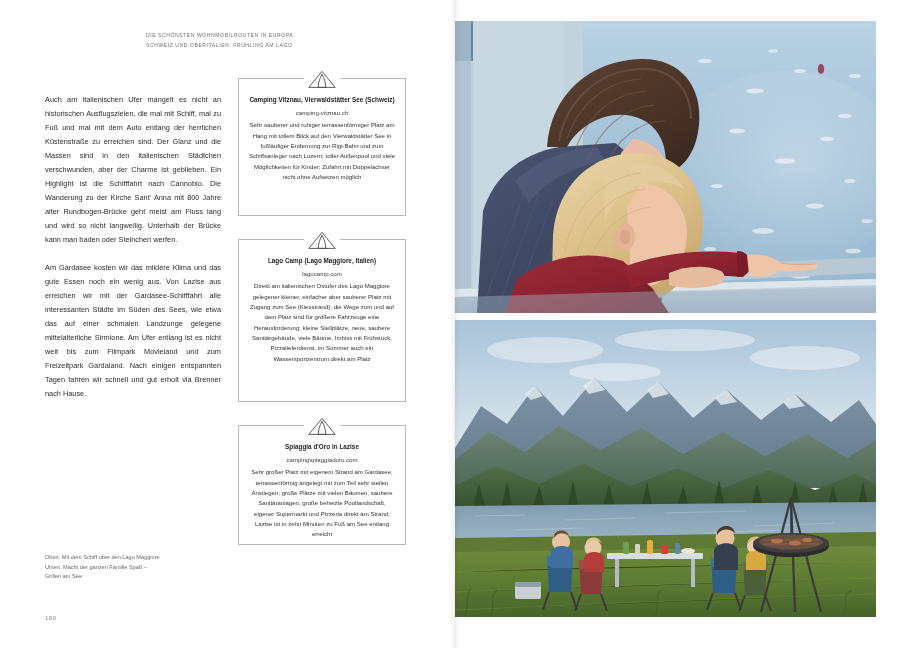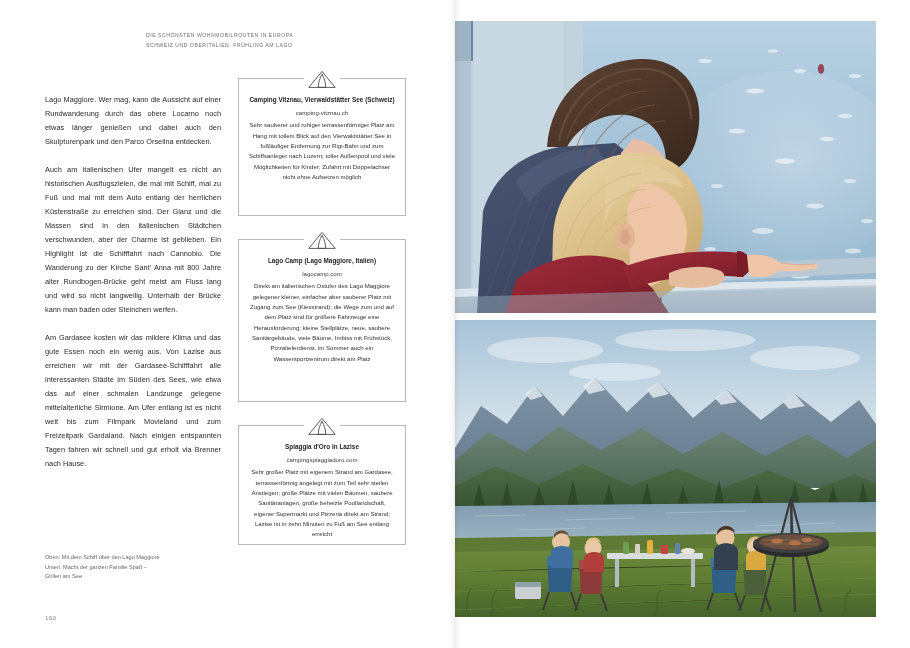--- a/index.html
+++ b/index.html
@@ -168,21 +168,20 @@
 <div class="spread">
 
   <div class="page-left">
 
     <div class="running-head">
       <div>DIE SCHÖNSTEN WOHNMOBILROUTEN IN EUROPA</div>
       <div>SCHWEIZ UND OBERITALIEN: FRÜHLING AM LAGO</div>
     </div>
 
     <div class="body-col">
-      <p>Lago Maggiore. Wer mag, kann die Aussicht auf einer Rundwanderung durch das obere Locarno noch etwas länger genießen und dabei auch den Skulpturenpark und den Parco Orselina entdecken.</p>
       <p>Auch am italienischen Ufer mangelt es nicht an historischen Ausflugszielen, die mal mit Schiff, mal zu Fuß und mal mit dem Auto entlang der herrlichen Küstenstraße zu erreichen sind. Der Glanz und die Massen sind in den italienischen Städtchen verschwunden, aber der Charme ist geblieben. Ein Highlight ist die Schifffahrt nach Cannobio. Die Wanderung zu der Kirche Sant' Anna mit 800 Jahre alter Rundbogen-Brücke geht meist am Fluss lang und wird so nicht langweilig. Unterhalb der Brücke kann man baden oder Steinchen werfen.</p>
       <p>Am Gardasee kosten wir das mildere Klima und das gute Essen noch ein wenig aus. Von Lazise aus erreichen wir mit der Gardasee-Schifffahrt alle interessanten Städte im Süden des Sees, wie etwa das auf einer schmalen Landzunge gelegene mittelalterliche Sirmione. Am Ufer entlang ist es nicht weit bis zum Filmpark Movieland und zum Freizeitpark Gardaland. Nach einigen entspannten Tagen fahren wir schnell und gut erholt via Brenner nach Hause.</p>
     </div>
 
     <div class="caption">
       <div>Oben: Mit dem Schiff über den Lago Maggiore</div>
       <div>Unten: Macht der ganzen Familie Spaß –</div>
       <div>Grillen am See</div>
     </div>
 

